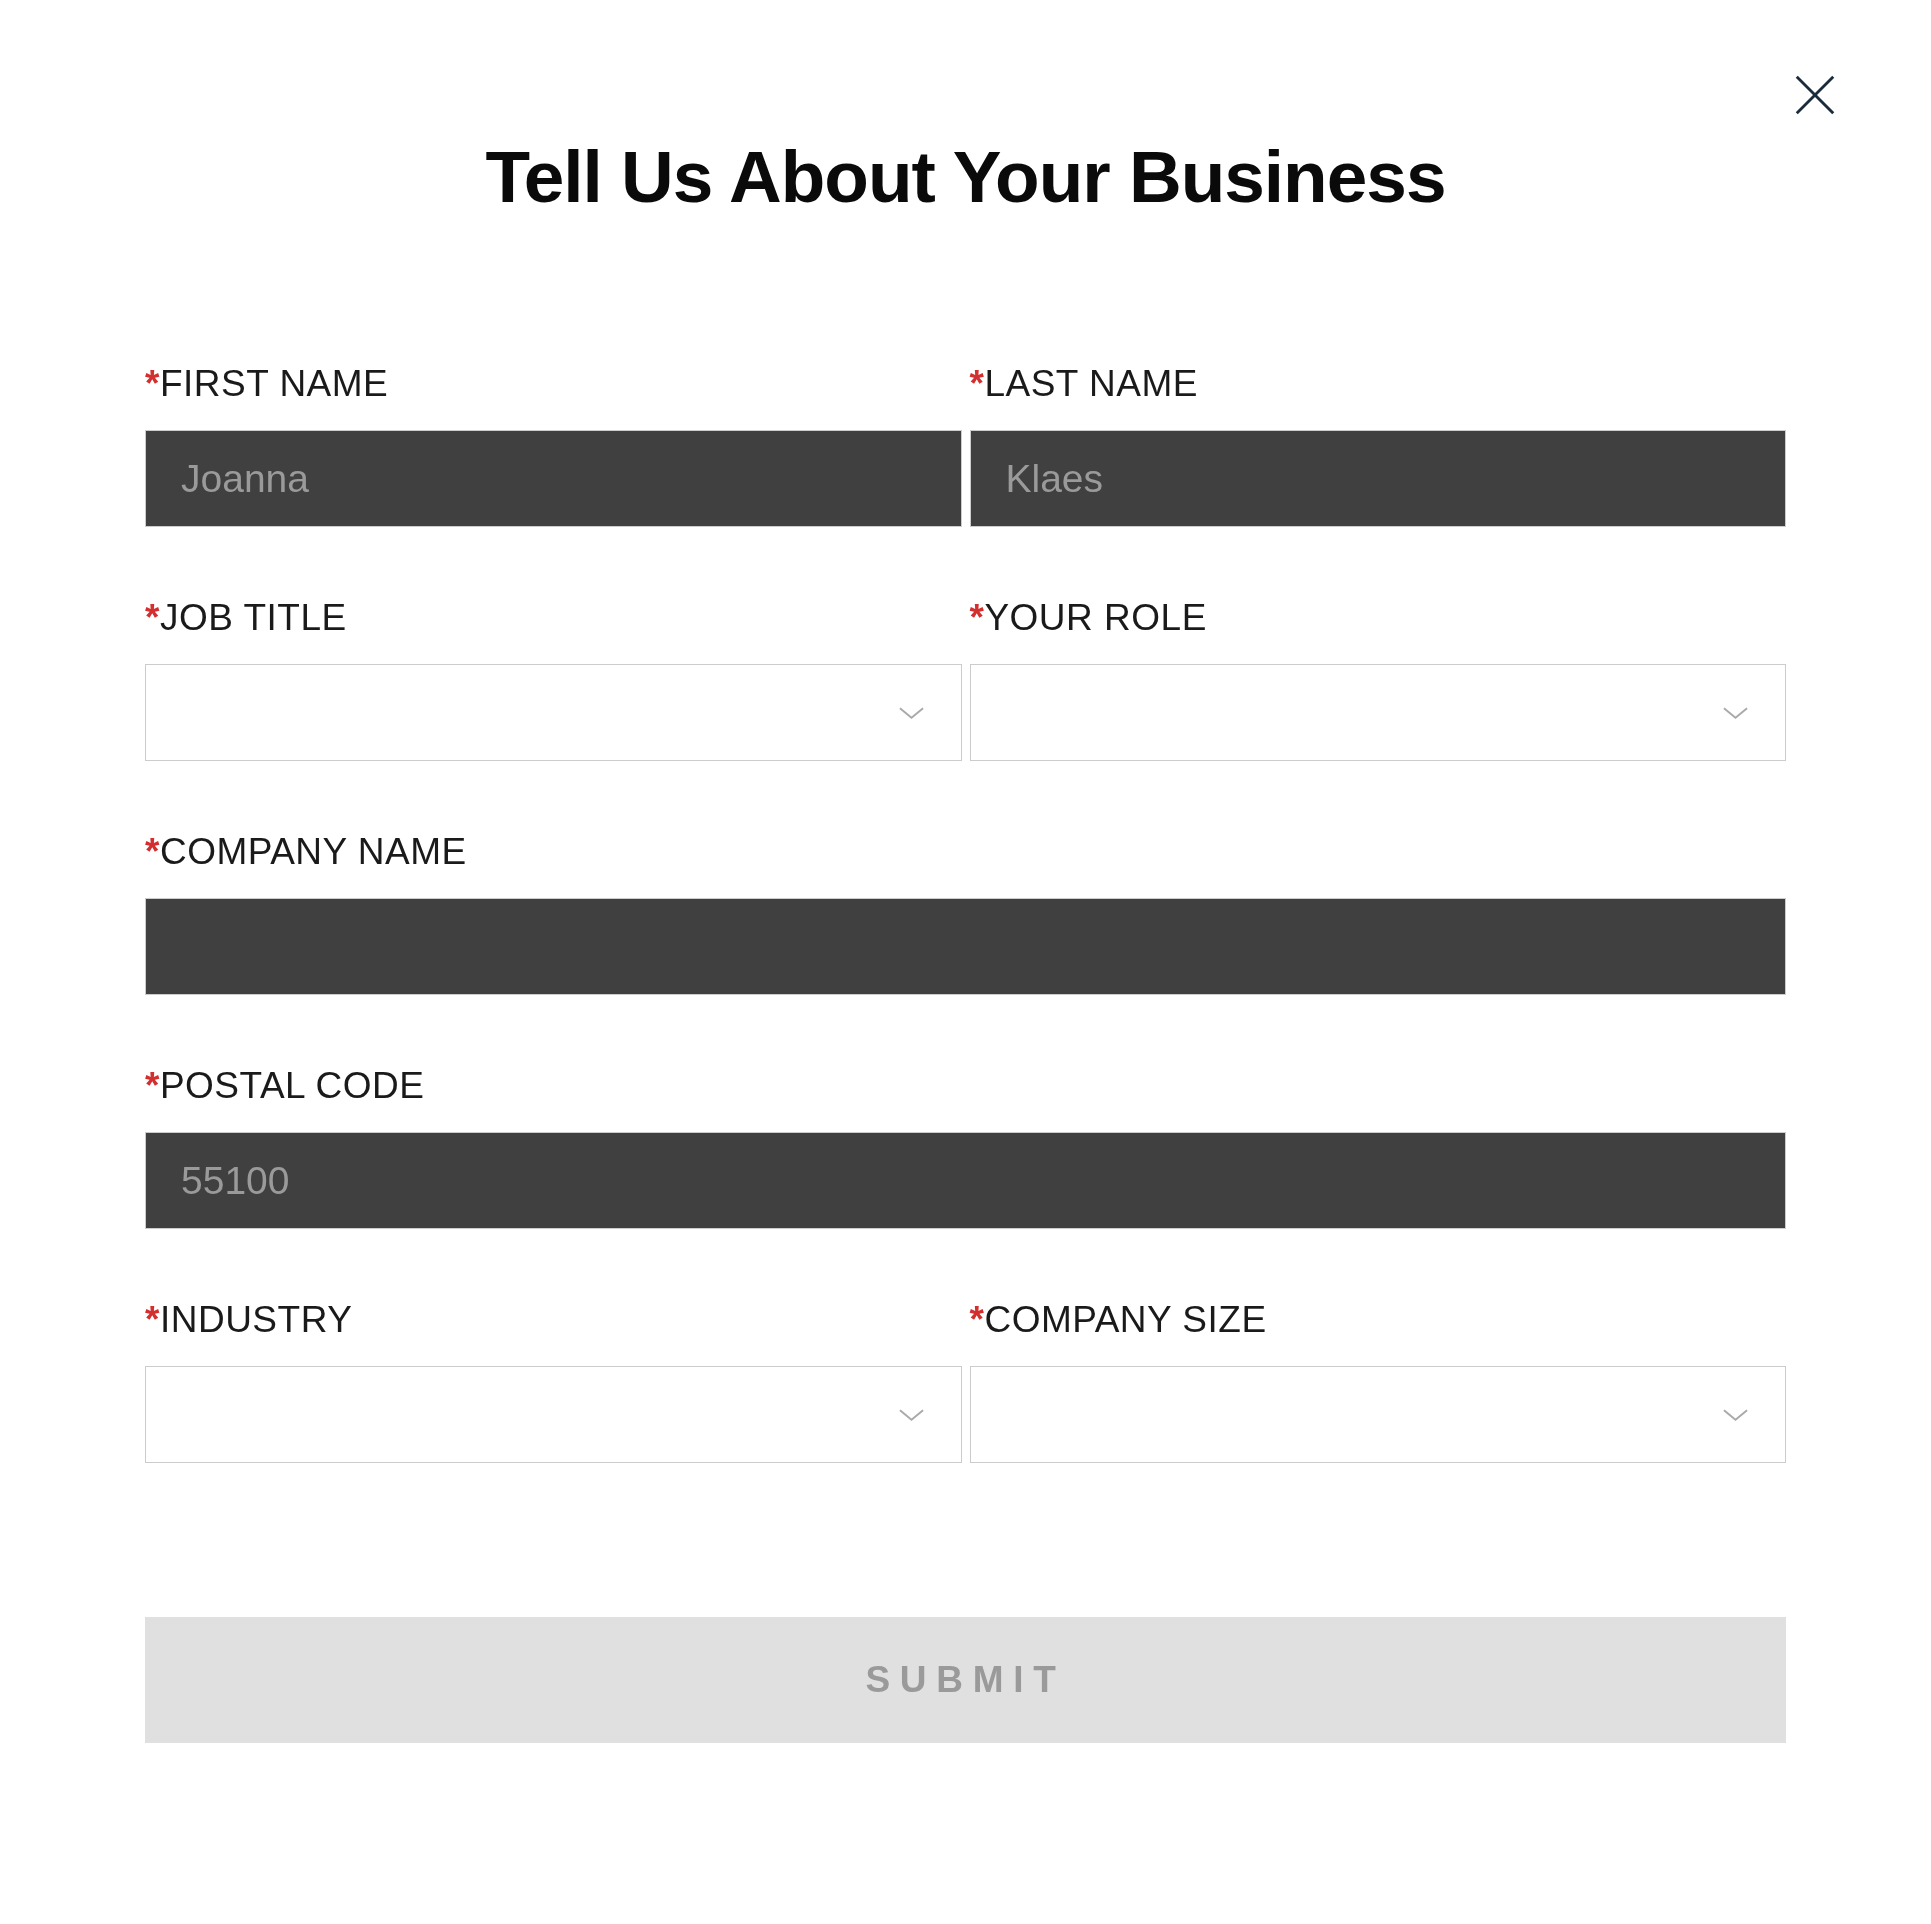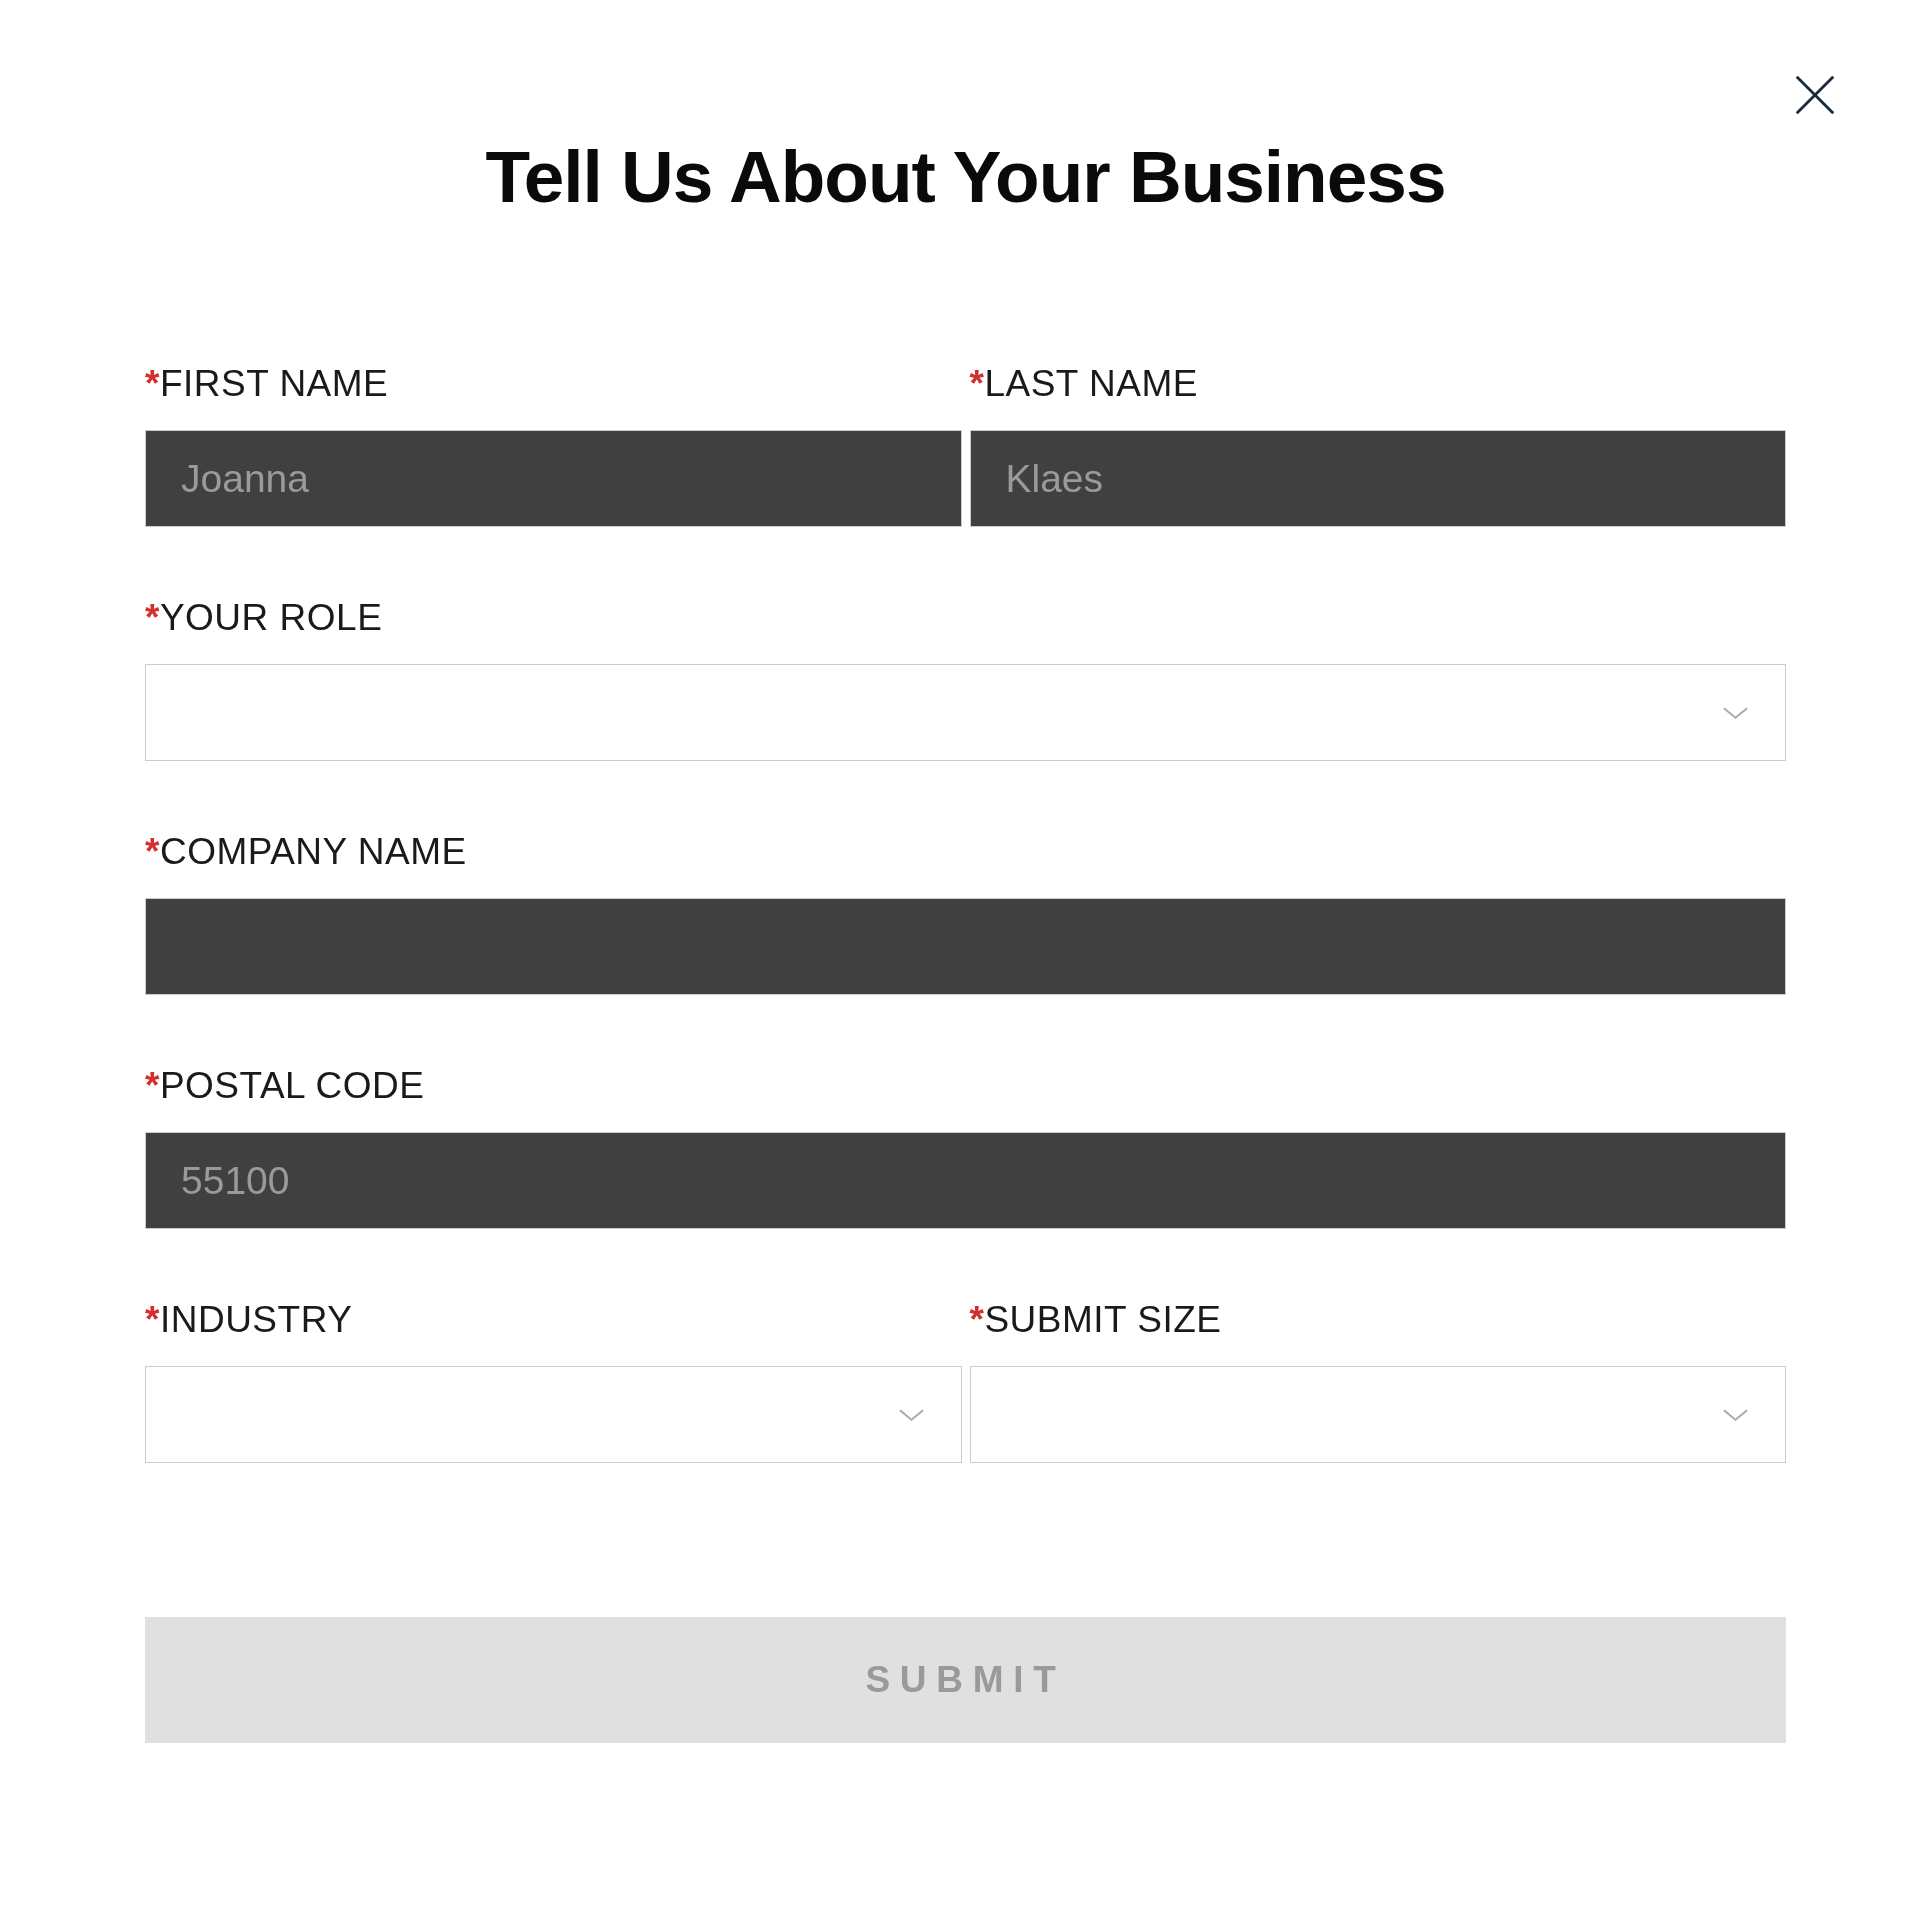--- a/index.html
+++ b/index.html
@@ -181,20 +181,33 @@
 
       <div class="field">
         <label class="label">
           <span class="asterisk">*</span><span>LAST NAME</span>
         </label>
         <input type="text" class="input" placeholder="Klaes" style="">
       </div>
     </div>
     
     <div class="row">
+      <div class="field">
+        <label class="label">
+          <span class="asterisk">*</span><span>JOB TITLE</span>
+        </label>
+        <div class="select-wrapper">
+          <select class="select"></select>
+          <span class="chevron">
+            <svg viewBox="0 0 28 16">
+                <polyline points="2,3 14,13 26,3"></polyline>
+              </svg>
+          </span>
+        </div>
+      </div>
 
       <div class="field">
         <label class="label">
           <span class="asterisk">*</span><span>YOUR ROLE</span>
         </label>
         <div class="select-wrapper">
           <select class="select"></select>
           <span class="chevron">
             <svg viewBox="0 0 28 16">
                 <polyline points="2,3 14,13 26,3"></polyline>
@@ -232,21 +245,21 @@
           <span class="chevron">
             <svg viewBox="0 0 28 16">
                 <polyline points="2,3 14,13 26,3"></polyline>
               </svg>
           </span>
         </div>
       </div>
 
       <div class="field">
         <label class="label">
-          <span class="asterisk">*</span><span>SUBMIT SIZE</span>
+          <span class="asterisk">*</span><span>COMPANY SIZE</span>
         </label>
         <div class="select-wrapper">
           <select class="select"></select>
           <span class="chevron">
             <svg viewBox="0 0 28 16">
                 <polyline points="2,3 14,13 26,3"></polyline>
               </svg>
           </span>
         </div>
       </div>

